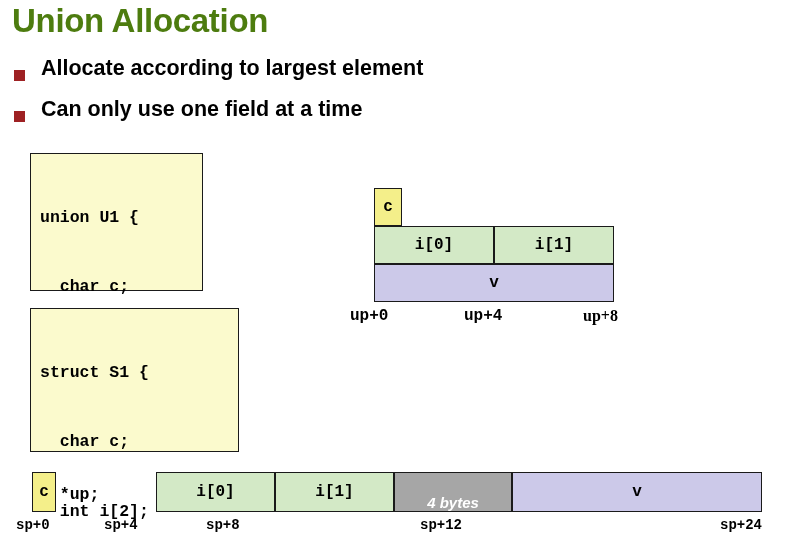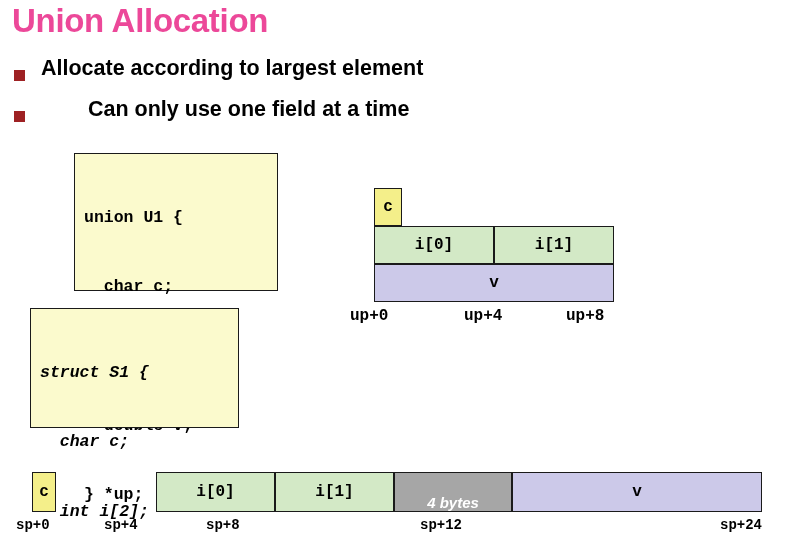--- a/index.html
+++ b/index.html
@@ -15,35 +15,35 @@
     overflow: hidden;
   }
 
   
   .slide-title {
     position: absolute;
     left: 12px;
     top: 2px;
     font-size: 33px;
     font-weight: bold;
-    color: #ec4899;
+    color: #4d7c0f;
     letter-spacing: -0.3px;
     white-space: nowrap;
   }
 
   
   .bullet-row {
     position: absolute;
     left: 14px;
     display: flex;
     align-items: flex-end;
     white-space: nowrap;
   }
   .bullet-row.b0 { top: 56px; }
-  .bullet-row.b1 { top: 97px; gap: 47px; }
+  .bullet-row.b1 { top: 97px; }
   .bullet-marker {
     width: 11px;
     height: 11px;
     background: #9e2123;
     margin-right: 16px;
     flex: 0 0 auto;
   }
   .bullet-text {
     font-size: 21.5px;
     font-weight: bold;
@@ -60,30 +60,28 @@
     font-weight: bold;
     line-height: 1.40;
     color: #000000;
     box-sizing: border-box;
     padding: 6px 8px 6px 9px;
     white-space: pre;
   }
   .code-box.u1 {
     left: 30px;
     top: 153px;
-    width: 204px;
+    width: 173px;
     height: 138px;
-    margin-left: 44px;
   }
   .code-box.s1 {
     left: 30px;
     top: 308px;
     width: 209px;
-    height: 120px;
-    font-style: italic;
+    height: 144px;
   }
   .code-line { display: block; }
 
   
   .union-diagram {
     position: absolute;
     left: 374px;
     top: 188px;
     width: 240px;
     height: 150px;
@@ -115,21 +113,21 @@
     top: 119px;
     font-family: "Liberation Mono", monospace;
     font-size: 16px;
     font-weight: bold;
     color: #000000;
     white-space: nowrap;
     text-align: right;
   }
   .u-label.l0 { left: -24px; }
   .u-label.l4 { left: 90px; }
-  .u-label.l8 { left: 192px; }
+  .u-label.l8 { left: 209px; font-family: Liberation Serif, serif; }
 
   
   .struct-diagram {
     position: absolute;
     left: 32px;
     top: 472px;
     width: 730px;
     height: 40px;
   }
   .s-cell {

